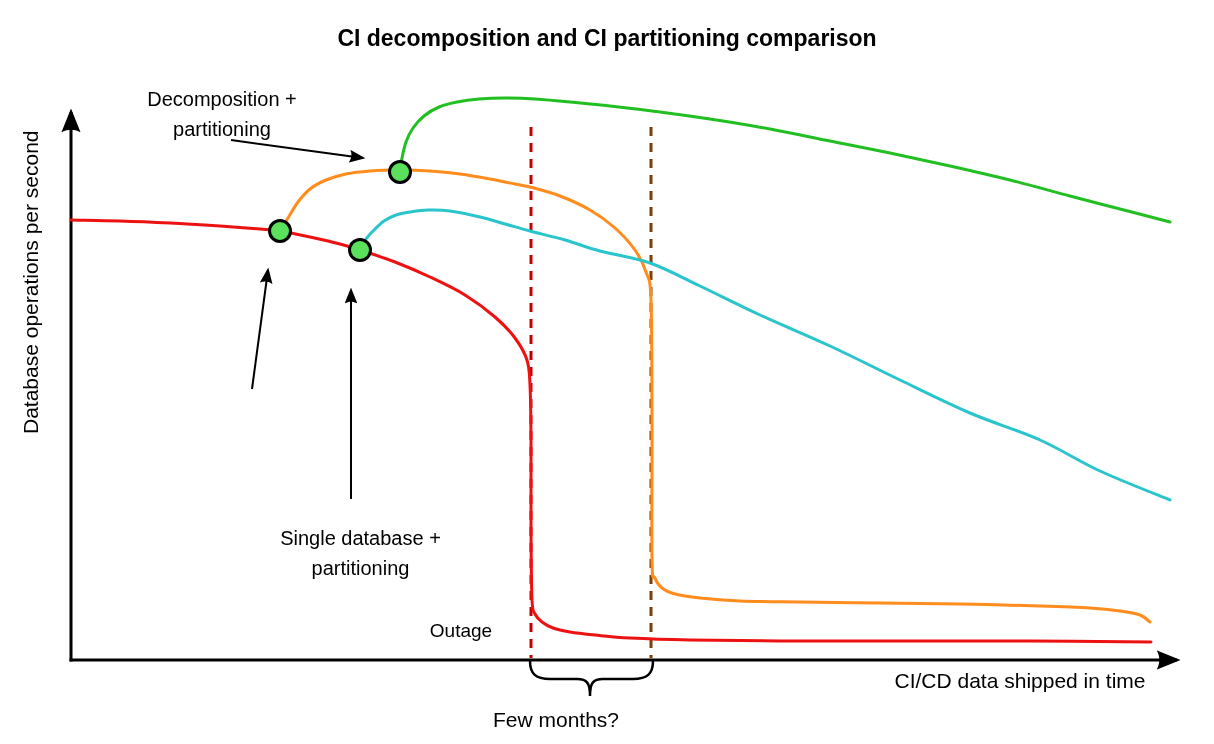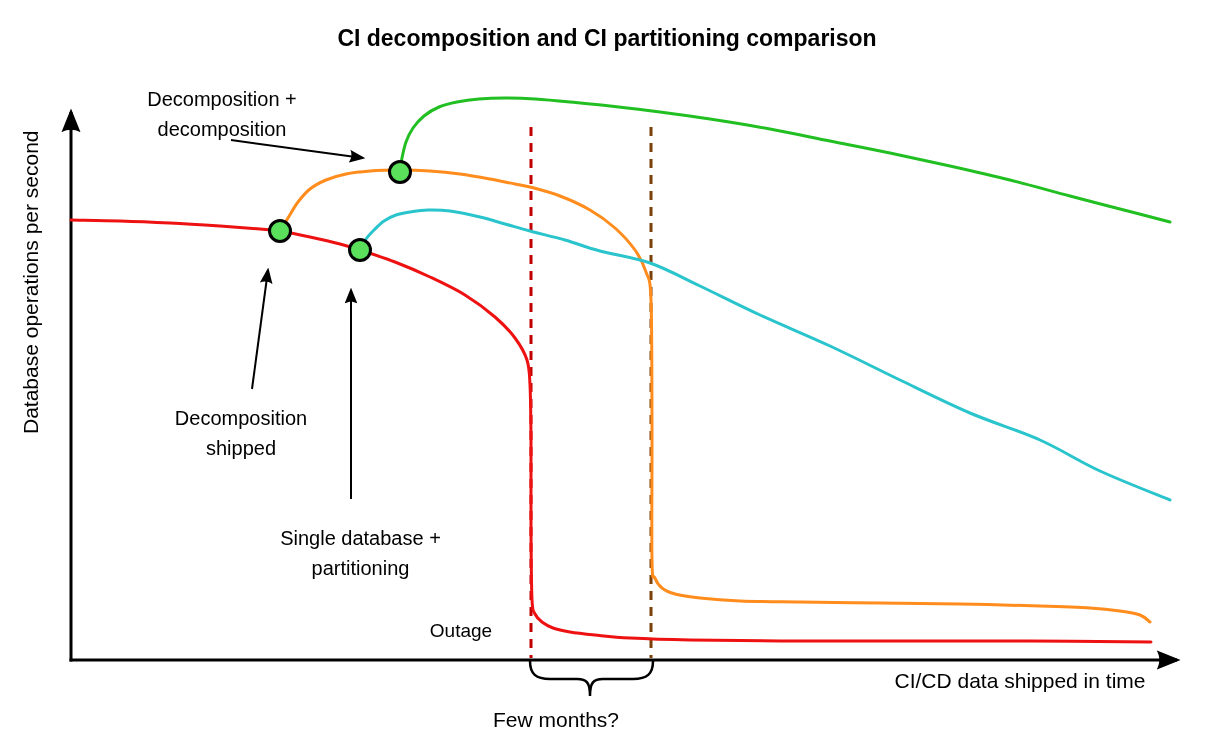--- a/index.html
+++ b/index.html
@@ -53,20 +53,18 @@
     </g>
 
     <path d="M530,661 C530,674 536,679 550,679 L577,679 C587,679 590,683 590,696
              C590,683 593,679 603,679 L633,679 C647,679 653,674 653,661" fill="none" stroke="#000" stroke-width="2.5" stroke-linecap="round"></path>
   </svg>
 
   <div class="txt title">CI decomposition and CI partitioning comparison</div>
   <div class="txt ylabel">Database operations per second</div>
   <div class="txt xlabel">CI/CD data shipped in time</div>
   <div class="txt ann-decomp-part">Decomposition +
-decomposition</div>
-  <div class="txt ann-decomp-shipped">Decomposition
-shipped</div>
+partitioning</div>
   <div class="txt ann-single-part">Single database +
 partitioning</div>
   <div class="txt ann-outage">Outage</div>
   <div class="txt ann-few-months">Few months?</div>
 </div>
 
 </body></html>

